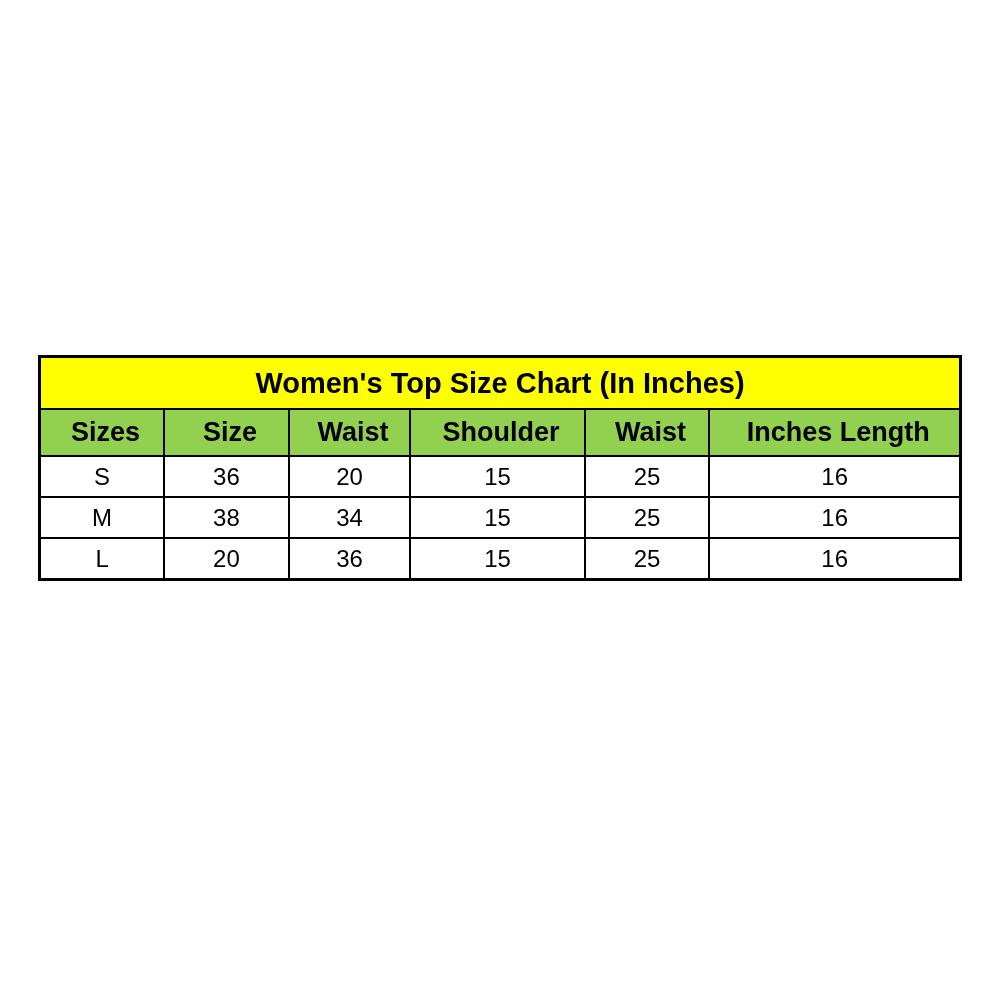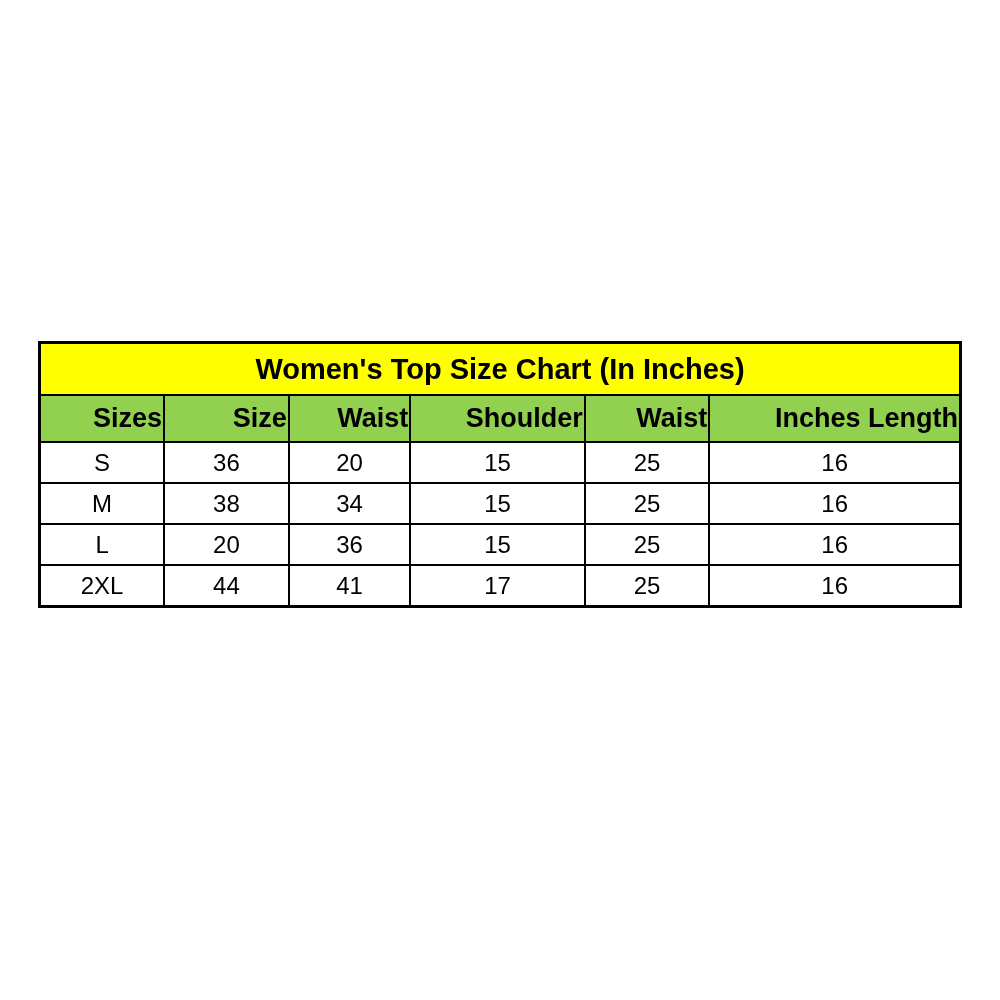--- a/index.html
+++ b/index.html
@@ -11,21 +11,21 @@
   .canvas {
     position: relative;
     width: 1000px;
     height: 1000px;
     background: #ffffff;
     overflow: hidden;
   }
   .size-table-wrap {
     position: absolute;
     left: 38px;
-    top: 341px;
+    top: 355px;
     width: 924px;
   }
   table.size-table {
     width: 100%;
     border-collapse: collapse;
     table-layout: fixed;
     border: 3px solid #000000;
     color: #000000;
   }
   table.size-table td, table.size-table th {
@@ -38,21 +38,21 @@
     height: 48px;
     text-align: center;
     vertical-align: middle;
     font-weight: bold;
     font-size: 29px;
     letter-spacing: 0px;
   }
   .header-cell {
     background: #92d050;
     height: 43px;
-    text-align: right;
+    text-align: center;
     vertical-align: middle;
     font-weight: bold;
     font-size: 27px;
     padding-left: 8px;
   }
   .data-cell {
     background: #ffffff;
     height: 37px;
     text-align: center;
     vertical-align: middle;
@@ -103,24 +103,16 @@
           <td class="data-cell">16</td>
         </tr>
         <tr>
           <td class="data-cell">L</td>
           <td class="data-cell">20</td>
           <td class="data-cell">36</td>
           <td class="data-cell">15</td>
           <td class="data-cell">25</td>
           <td class="data-cell">16</td>
         </tr>
-        <tr>
-          <td class="data-cell">2XL</td>
-          <td class="data-cell">44</td>
-          <td class="data-cell">41</td>
-          <td class="data-cell">17</td>
-          <td class="data-cell">25</td>
-          <td class="data-cell">16</td>
-        </tr>
       </tbody>
     </table>
   </div>
 </div>
 
 </body></html>

